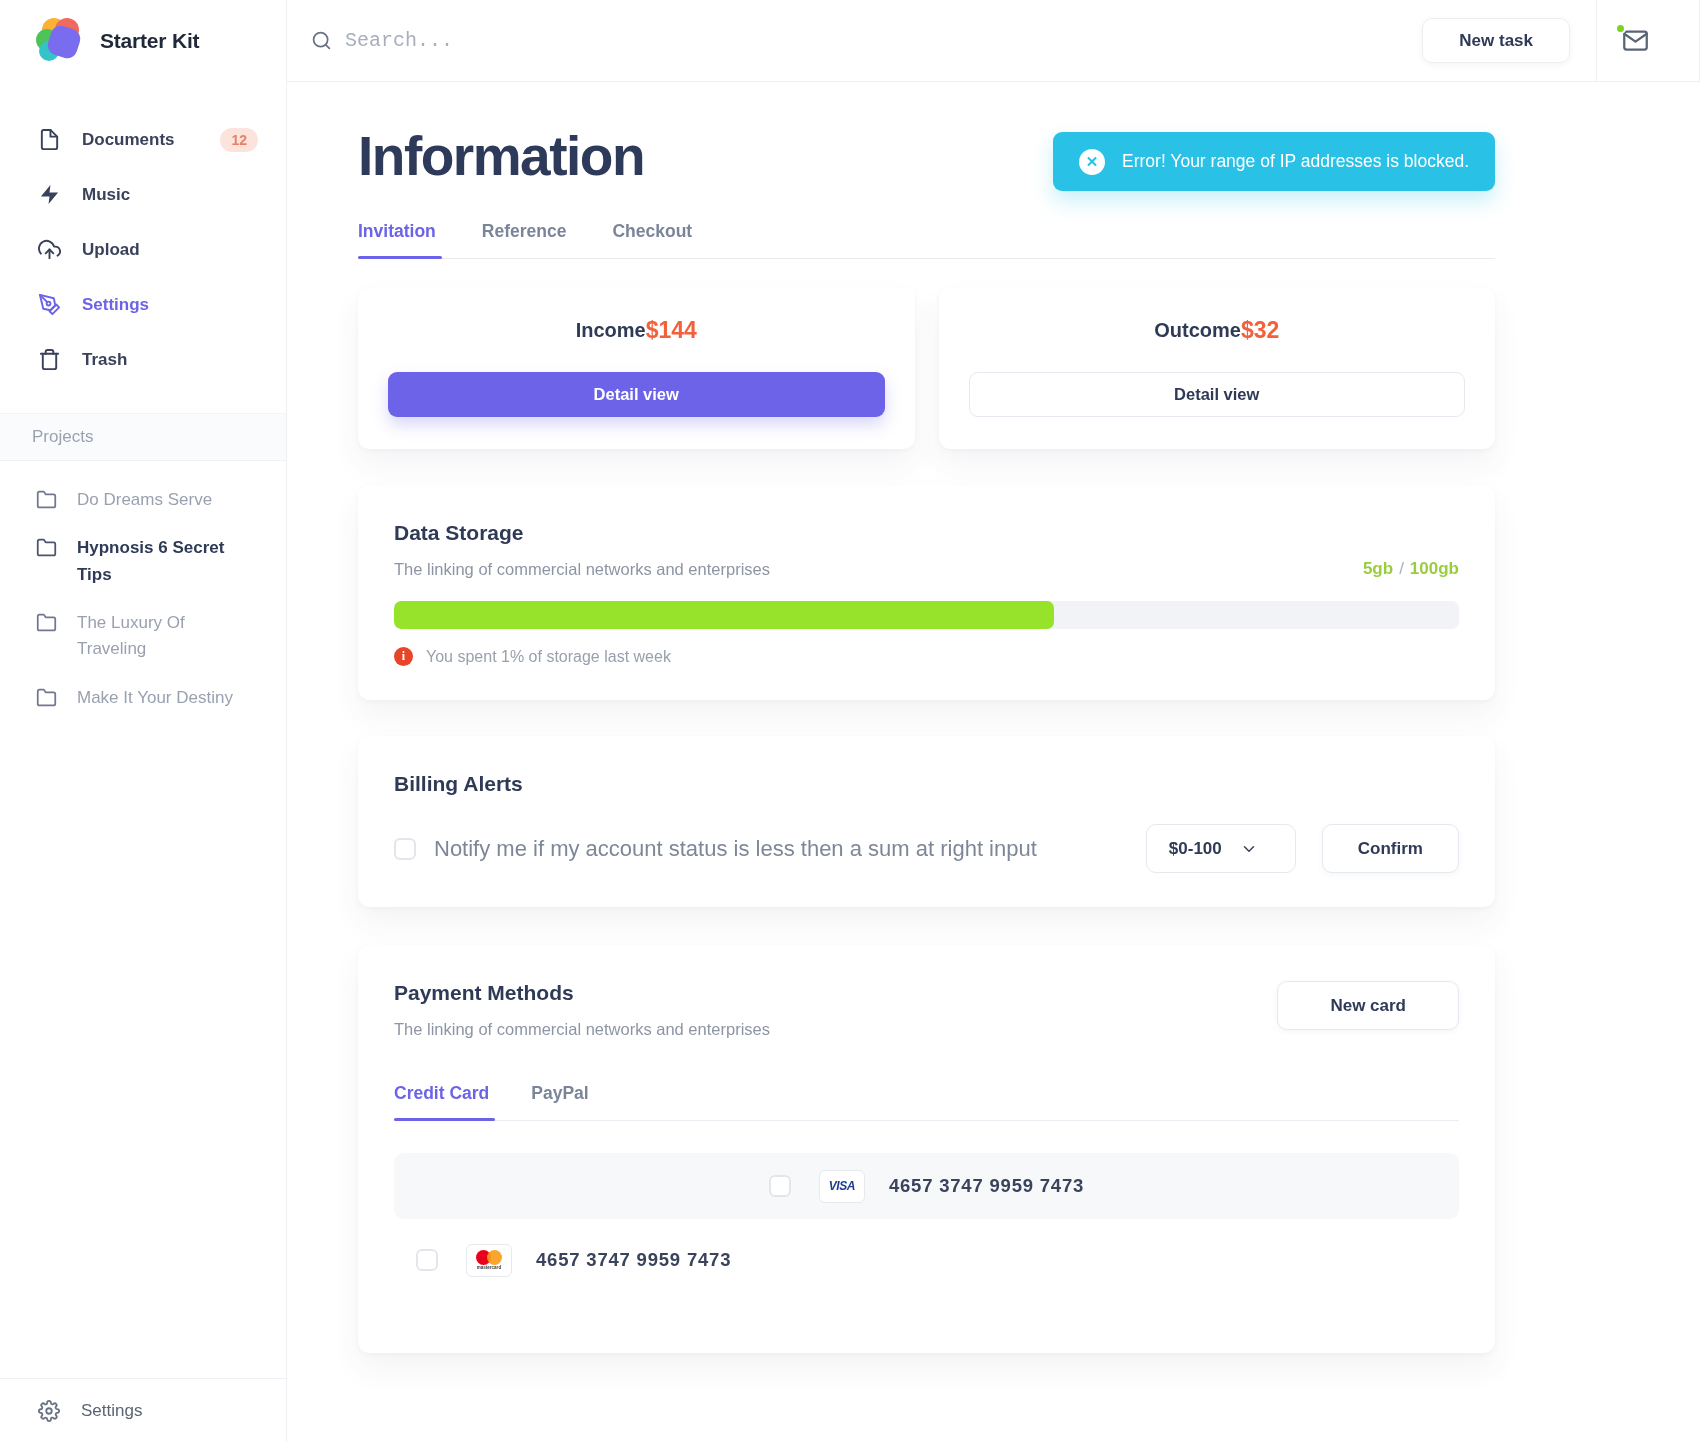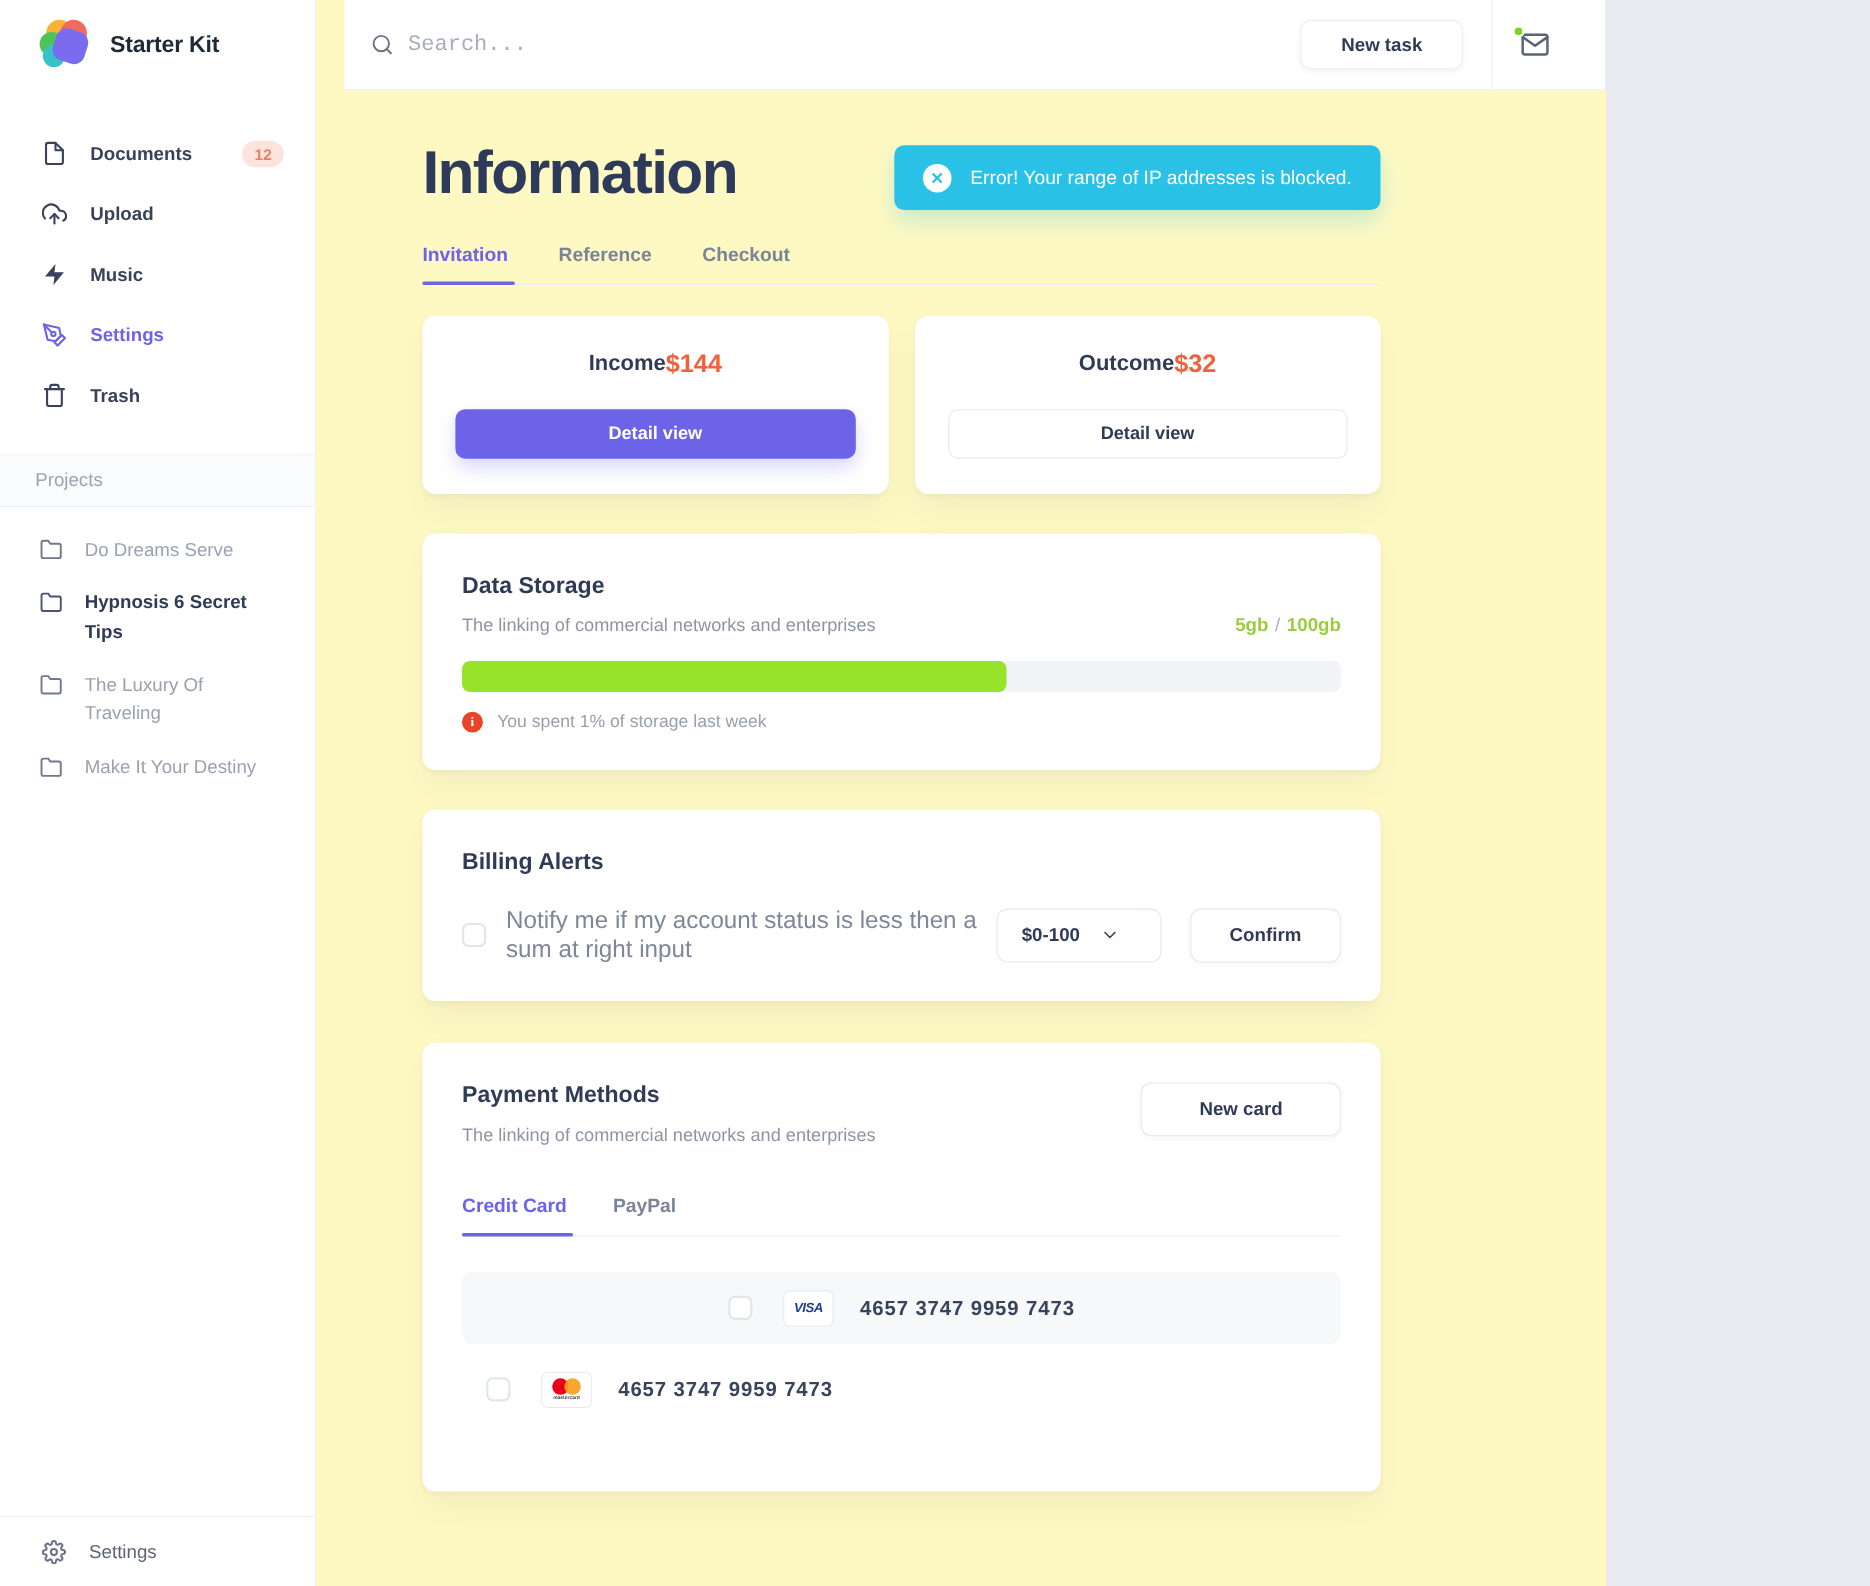--- a/index.html
+++ b/index.html
@@ -1,20 +1,20 @@
 <!DOCTYPE html>
 <html><head>
 <meta charset="utf-8">
 <style>
   * { margin:0; padding:0; box-sizing:border-box; }
   html,body { background:#e9ebf0; }
   .app {
-    width:1460px; height:1442px; position:relative; overflow:hidden;
-    display:flex; background:#fef9c3;
-    font-family:"Liberation Sans", sans-serif; color:#2F3A56;gap:26px;
+    width:1700px; height:1442px; position:relative; overflow:hidden;
+    display:flex; background:#ffffff;
+    font-family:"Liberation Sans", sans-serif; color:#2F3A56;
   }
   
   .sidebar {
     width:287px; min-width:287px; background:#fff; border-right:1px solid #EDEFF3;
     display:flex; flex-direction:column; position:relative; z-index:2;
   }
   .brand-row { height:82px; display:flex; align-items:center; padding-left:34px; gap:14px; }
   .brand-logo { width:52px; height:52px; position:relative; flex:none; }
   .brand-name { font-size:21px; font-weight:800; color:#1F2937; letter-spacing:-0.2px; }
   .nav { margin-top:30px; display:flex; flex-direction:column; }
@@ -192,35 +192,35 @@
               <path d="M13 2H6a2 2 0 0 0-2 2v16a2 2 0 0 0 2 2h12a2 2 0 0 0 2-2V9z"></path>
               <polyline points="13 2 13 9 20 9"></polyline>
             </svg>
         </span>
         <span>Documents</span>
         <span class="spacer"></span>
         <span class="badge">12</span>
       </div>
       <div class="nav-item">
         <span class="ico">
+          <svg class="fill" viewBox="0 0 24 24" width="23" height="23">
+              <polygon points="13 2 3 14 12 14 11 22 21 10 12 10 13 2"></polygon>
+            </svg>
+        </span>
+        <span>Music</span>
+      </div>
+      <div class="nav-item">
+        <span class="ico">
           <svg class="f" viewBox="0 0 24 24">
               <polyline points="16 16 12 12 8 16"></polyline>
               <line x1="12" y1="12" x2="12" y2="21"></line>
               <path d="M20.39 18.39A5 5 0 0 0 18 9h-1.26A8 8 0 1 0 3 16.3"></path>
             </svg>
         </span>
         <span>Upload</span>
-      </div>
-      <div class="nav-item">
-        <span class="ico">
-          <svg class="fill" viewBox="0 0 24 24" width="23" height="23">
-              <polygon points="13 2 3 14 12 14 11 22 21 10 12 10 13 2"></polygon>
-            </svg>
-        </span>
-        <span>Music</span>
       </div>
       <div class="nav-item active">
         <span class="ico">
           <svg class="f" viewBox="0 0 24 24">
               <path d="M12 19l7-7 3 3-7 7-3-3z"></path>
               <path d="M18 13l-1.5-7.5L2 2l3.5 14.5L13 18l5-5z"></path>
               <path d="M2 2l7.586 7.586"></path>
               <circle cx="11" cy="11" r="2"></circle>
             </svg>
         </span>

